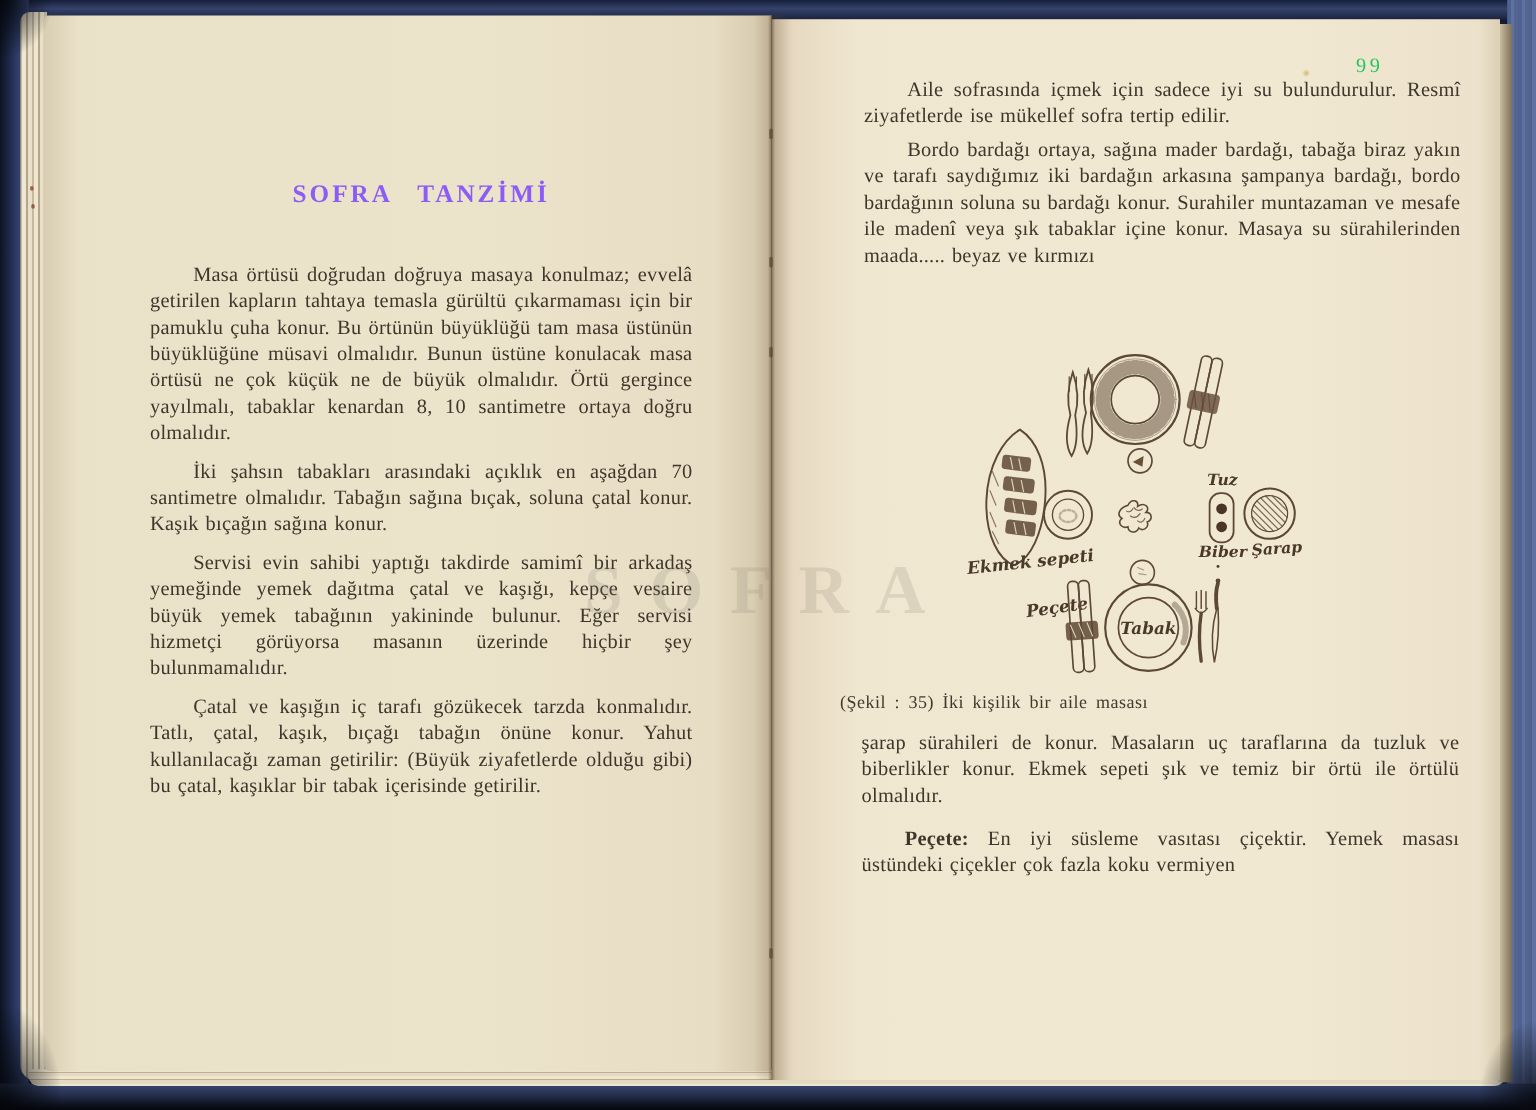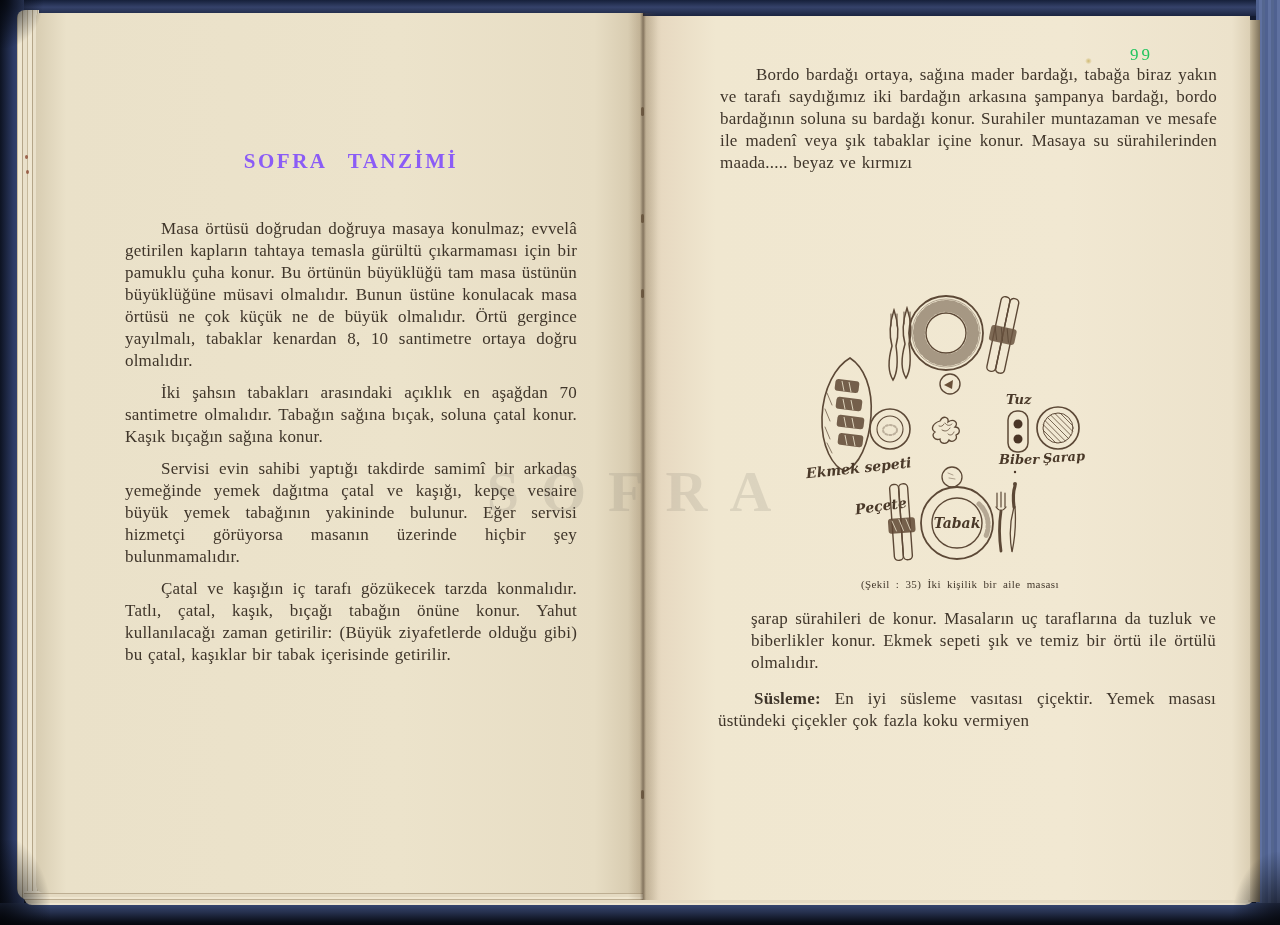--- a/index.html
+++ b/index.html
@@ -39,26 +39,26 @@
   .corner-bl{left:0;top:840px;width:50px;height:85px;background:radial-gradient(ellipse at 0% 100%,rgba(3,5,9,.95),rgba(3,5,9,0) 75%);}
   .corner-br{left:1232px;top:852px;width:48px;height:73px;background:radial-gradient(ellipse at 100% 100%,rgba(7,9,15,.9),rgba(7,9,15,0) 72%);}
   .fleck-yellow{left:1085px;top:58px;width:7px;height:6px;border-radius:50%;
     background:radial-gradient(circle,rgba(190,160,60,.65),rgba(190,160,60,0) 75%);}
   .speck{width:3px;height:4px;border-radius:50%;background:#8a4630;opacity:.8;}
 
   
   .col{position:absolute;font-size:17px;line-height:22px;color:#3f352a;text-align:justify;
        letter-spacing:.2px;word-spacing:1.2px;}
   .para{margin:0 0 10px;text-indent:36px;}
-  .para.noindent{text-indent:0;margin-left:33px;}
+  .para.noindent{text-indent:0;}
   .chapter-title{margin:0 0 46px;text-align:center;text-indent:0;font-size:21px;font-weight:600;
        letter-spacing:2.5px;word-spacing:14px;color:#8b5cf6;}
   .lead-bold{font-weight:bold;}
   .pageno{left:1130px;top:45px;font-size:17px;letter-spacing:3px;color:#22c55e;}
-  .caption{left:700px;top:578px;width:520px;text-align:center;font-size:11px;
+  .caption{left:700px;top:578px;width:520px;text-align:left;font-size:15px;
        letter-spacing:.4px;word-spacing:3px;color:#43382c;}
   .watermark{left:420px;top:448px;width:440px;height:86px;display:flex;align-items:center;justify-content:center;
        font-size:58px;font-weight:bold;letter-spacing:22px;color:rgba(125,120,110,.18);pointer-events:none;}
 
   
   .figure{left:791px;top:289px;width:308px;height:312px;}
   .figure svg{width:100%;height:100%;}
   .sk{stroke:#5c4836;fill:none;stroke-linecap:round;}
   .hw{font-family:"DejaVu Serif","Liberation Serif",serif;font-style:italic;fill:#4a3929;}
 </style>
@@ -88,20 +88,21 @@
     <div class="chapter-title">SOFRA TANZİMİ</div>
     <p class="para">Masa örtüsü doğrudan doğruya masaya konulmaz; evvelâ getirilen kapların tahtaya temasla gürültü çıkarmaması için bir pamuklu çuha konur. Bu örtünün büyüklüğü tam masa üstünün büyüklüğüne müsavi olmalıdır. Bunun üstüne konulacak masa örtüsü ne çok küçük ne de büyük olmalıdır. Örtü gergince yayılmalı, tabaklar kenardan 8, 10 santimetre ortaya doğru olmalıdır.</p>
     <p class="para">İki şahsın tabakları arasındaki açıklık en aşağdan 70 santimetre olmalıdır. Tabağın sağına bıçak, soluna çatal konur. Kaşık bıçağın sağına konur.</p>
     <p class="para">Servisi evin sahibi yaptığı takdirde samimî bir arkadaş yemeğinde yemek dağıtma çatal ve kaşığı, kepçe vesaire büyük yemek tabağının yakininde bulunur. Eğer servisi hizmetçi görüyorsa masanın üzerinde hiçbir şey bulunmamalıdır.</p>
     <p class="para">Çatal ve kaşığın iç tarafı gözükecek tarzda konmalıdır. Tatlı, çatal, kaşık, bıçağı tabağın önüne konur. Yahut kullanılacağı zaman getirilir: (Büyük ziyafetlerde olduğu gibi) bu çatal, kaşıklar bir tabak içerisinde getirilir.</p>
   </div>
 
   <div class="abs pageno">99</div>
 
   <div class="col" style="left:720px;top:64px;width:497px;">
+    <p class="para" style="margin-bottom:6px">Aile sofrasında içmek için sadece iyi su bulundurulur. Resmî ziyafetlerde ise mükellef sofra tertip edilir.</p>
     <p class="para">Bordo bardağı ortaya, sağına mader bardağı, tabağa biraz yakın ve tarafı saydığımız iki bardağın arkasına şampanya bardağı, bordo bardağının soluna su bardağı konur. Surahiler muntazaman ve mesafe ile madenî veya şık tabaklar içine konur. Masaya su sürahilerinden maada..... beyaz ve kırmızı</p>
   </div>
 
   <div class="abs figure">
     <svg viewBox="0 0 308 312">
 
       <g>
         <path class="sk" stroke-width="1.5" d="M103,21 C99,33 98,46 101,57 C97,71 97,83 102,91 C107,83 107,71 105,57 C108,46 107,33 103,21 Z"></path>
         <path class="sk" stroke-width="1" d="M100,25 L100,37 M106,25 L106,37"></path>
         <path class="sk" stroke-width="1.5" d="M116,19 C112,31 111,44 114,55 C110,69 110,81 115,89 C120,81 120,69 118,55 C121,44 120,31 116,19 Z"></path>
@@ -196,21 +197,21 @@
         <path class="sk" stroke-width="1.3" d="M223,218 C219,232 218,247 221,263 C224,249 225,232 224,218 Z"></path>
         <circle cx="223" cy="206" r="1" fill="#5c4836"></circle>
       </g>
     </svg>
   </div>
 
   <div class="abs caption">(Şekil : 35) İki kişilik bir aile masası</div>
 
   <div class="col" style="left:718px;top:608px;width:498px;">
     <p class="para noindent" style="margin-bottom:0">şarap sürahileri de konur. Masaların uç taraflarına da tuzluk ve biberlikler konur. Ekmek sepeti şık ve temiz bir örtü ile örtülü olmalıdır.</p>
-    <p class="para" style="margin:14px 0 0"><span class="lead-bold">Süsleme:</span> <span>En iyi süsleme vasıtası çiçektir. Yemek masası üstündeki çiçekler çok fazla koku vermiyen</span></p>
+    <p class="para" style="margin:14px 0 0"><span class="lead-bold">Peçete:</span> <span>En iyi süsleme vasıtası çiçektir. Yemek masası üstündeki çiçekler çok fazla koku vermiyen</span></p>
   </div>
 
   <div class="abs watermark">SOFRA</div>
 
   <div class="abs speck" style="left:25px;top:155px"></div>
   <div class="abs speck" style="left:26px;top:170px"></div>
   <div class="abs fleck-yellow"></div>
   <div class="abs corner-tl"></div>
   <div class="abs corner-bl"></div>
   <div class="abs corner-br"></div>

